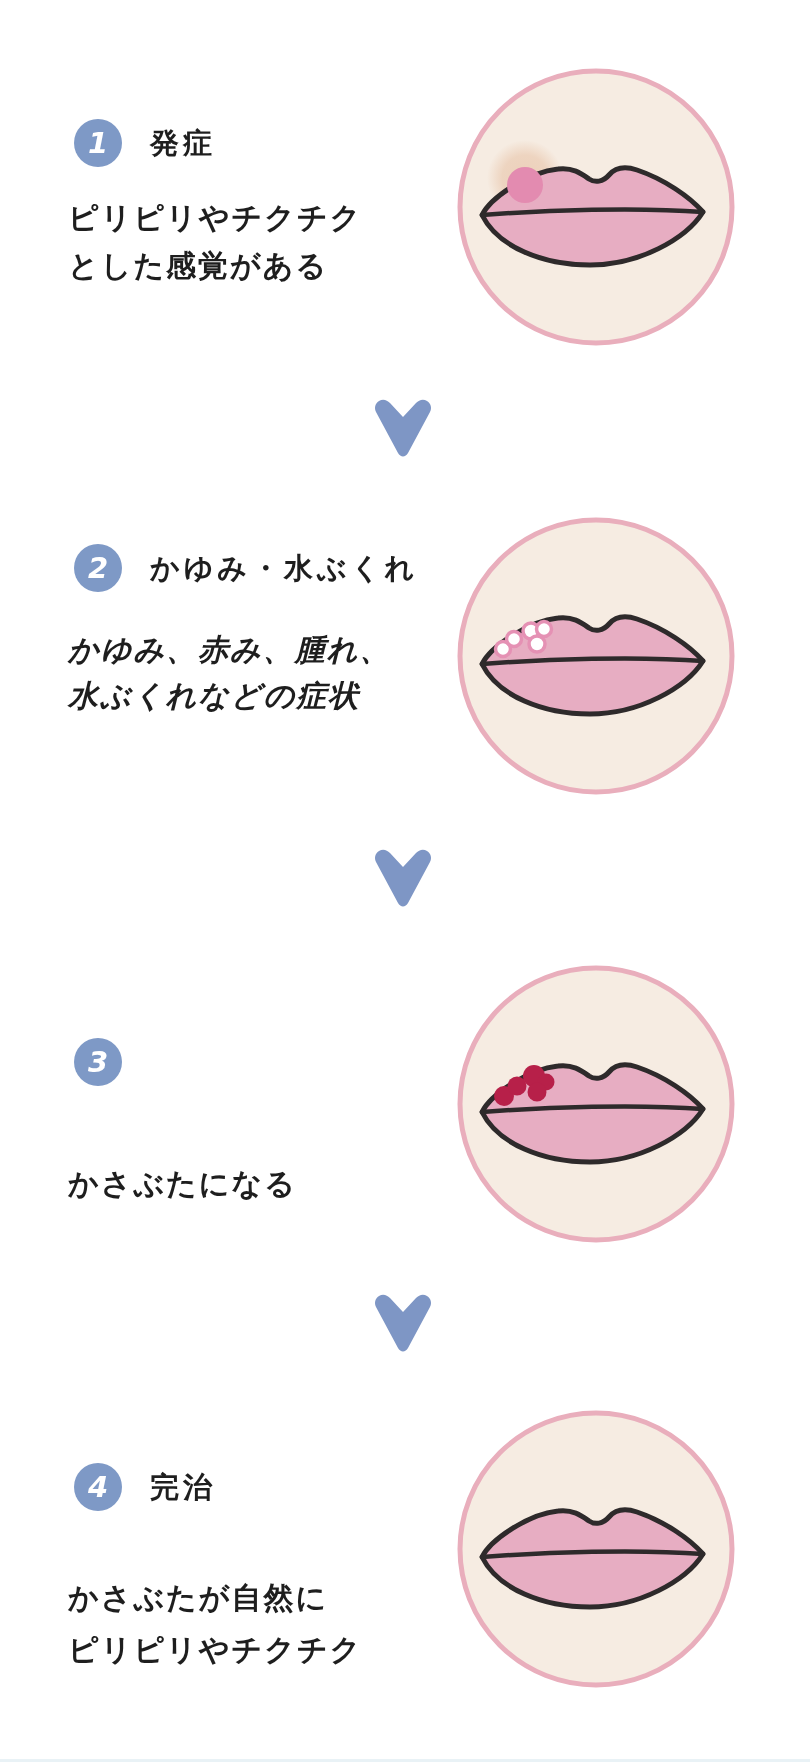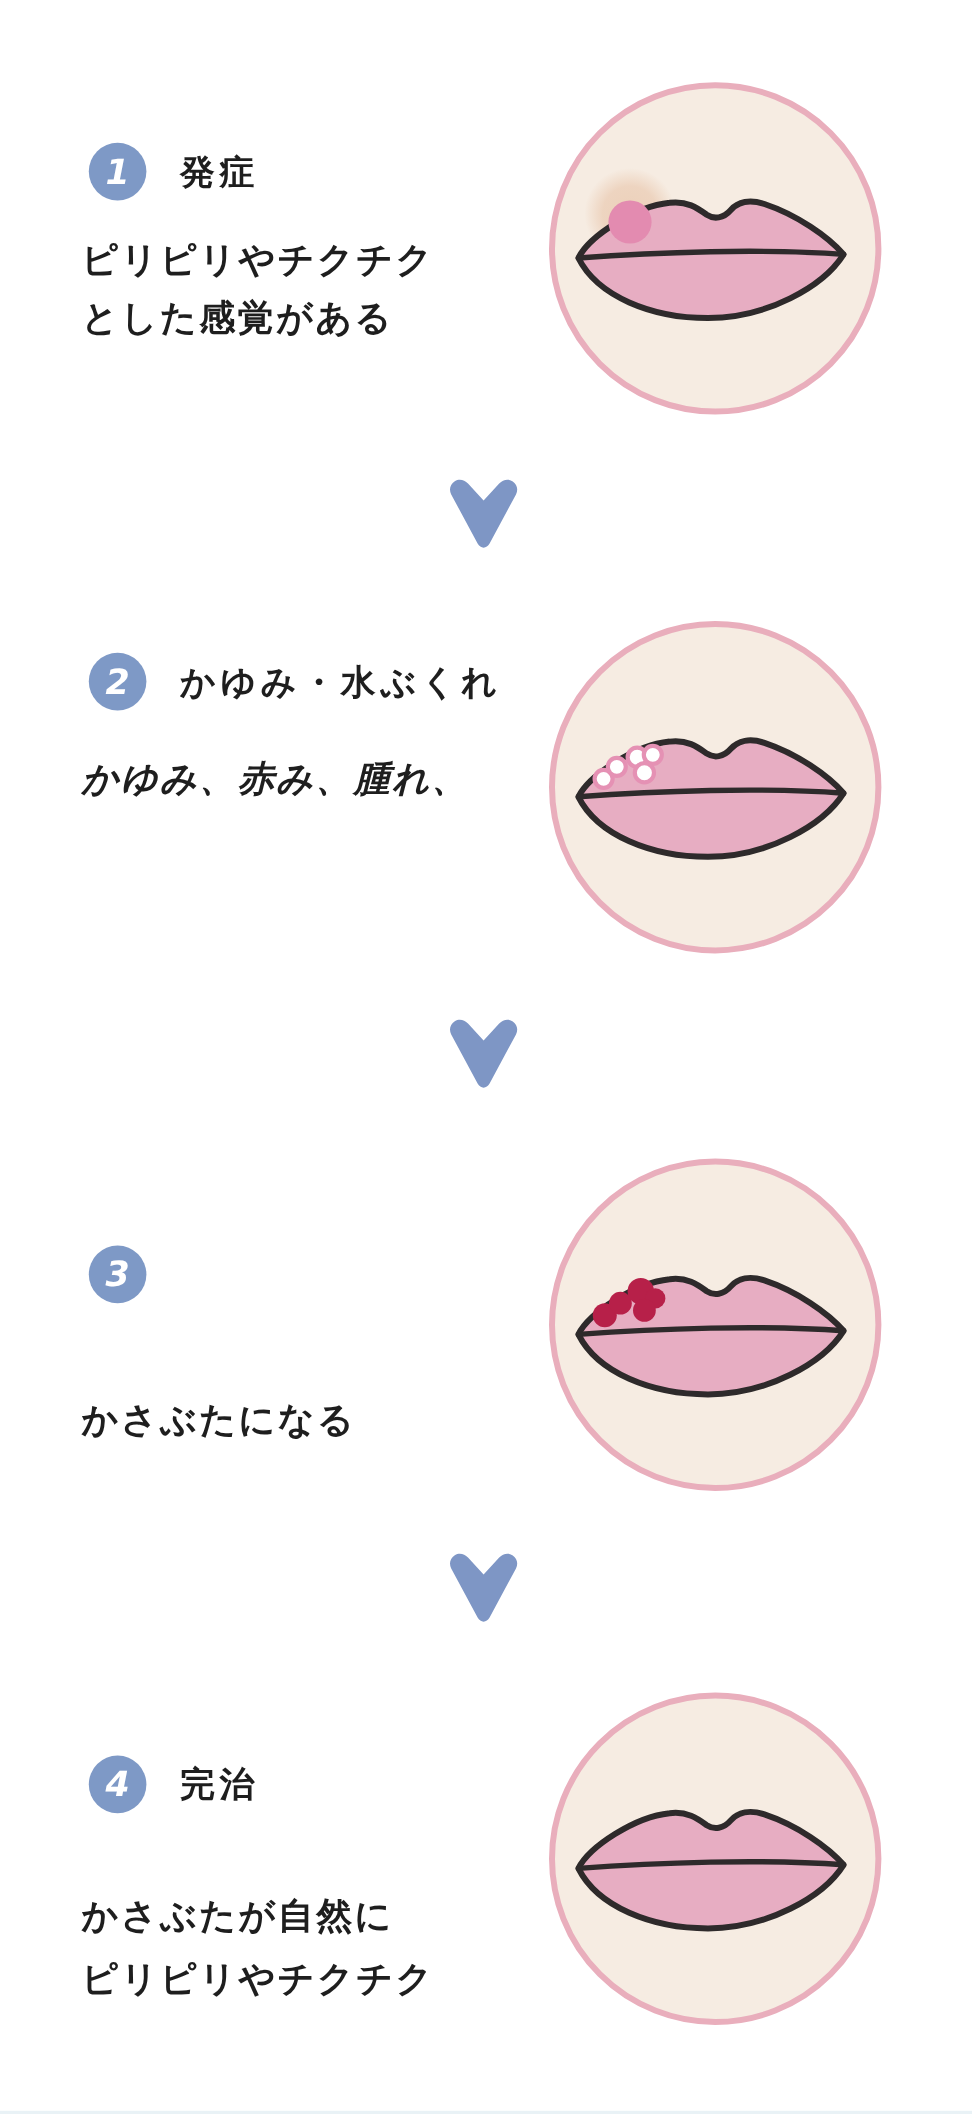--- a/index.html
+++ b/index.html
@@ -101,20 +101,21 @@
   </div>
 
   <div class="stage-header" id="hdr2">
     <span class="badge">
         <span>2</span>
       </span>
     <h2 class="stage-title">かゆみ・水ぶくれ</h2>
   </div>
   <div class="stage-desc desc-lh-46" id="desc2">
     <span class="line">かゆみ、赤み、腫れ、</span>
+    <span class="line">水ぶくれなどの症状</span>
   </div>
   <div class="illus" id="circ2">
     <svg viewBox="0 0 278 278">
       <circle cx="139" cy="139" r="136" fill="#f6ece2" stroke="#e9aebc" stroke-width="5"></circle>
       <path d="M 25 147 C 34 129, 72 104, 101 101 C 116 99, 125 106, 132 111 C 138 115, 146 114, 152 107 C 158 100, 168 98, 180 102 C 207 111, 233 129, 246 144 C 229 171, 182 197, 133 197 C 86 197, 41 179, 25 147 Z" fill="#e7adc2" stroke="#2e2a2b" stroke-width="5" stroke-linejoin="round"></path>
       <path d="M 25 147 C 90 142, 180 139, 246 144" fill="none" stroke="#2e2a2b" stroke-width="4.5" stroke-linecap="round"></path>
       <g stroke="#e591b4" stroke-width="3.5" fill="#ffffff">
         <circle cx="46" cy="132" r="7.5"></circle>
         <circle cx="57" cy="122" r="7.5"></circle>
         <circle cx="74" cy="114" r="8"></circle>

